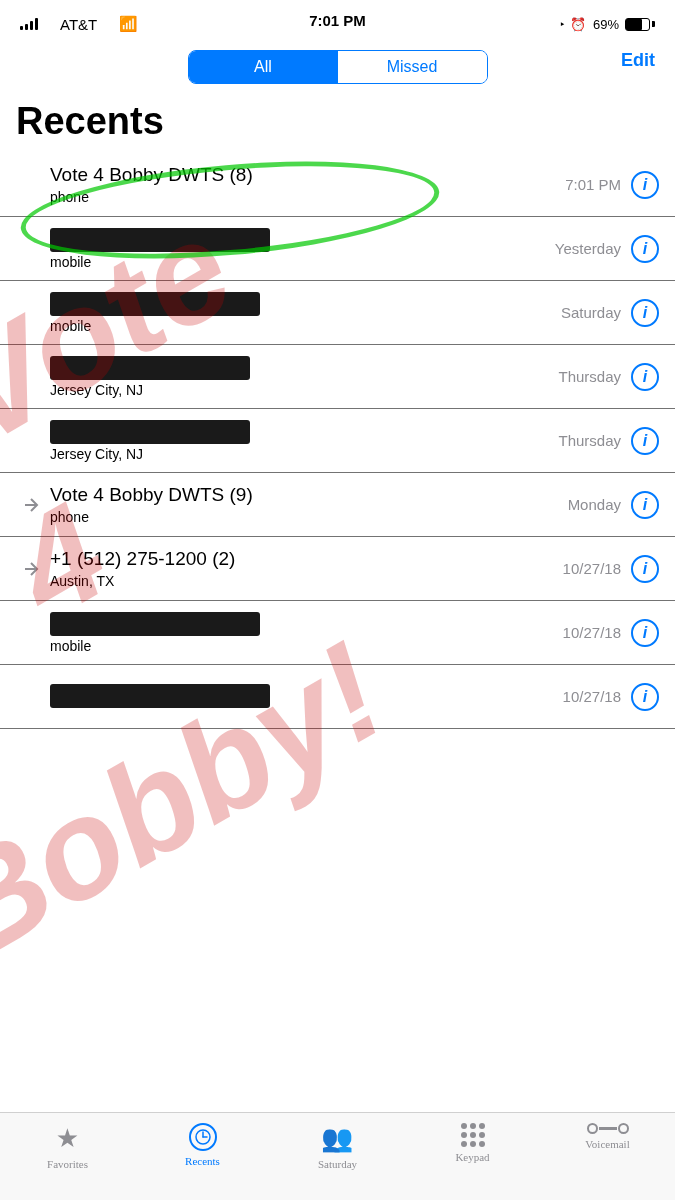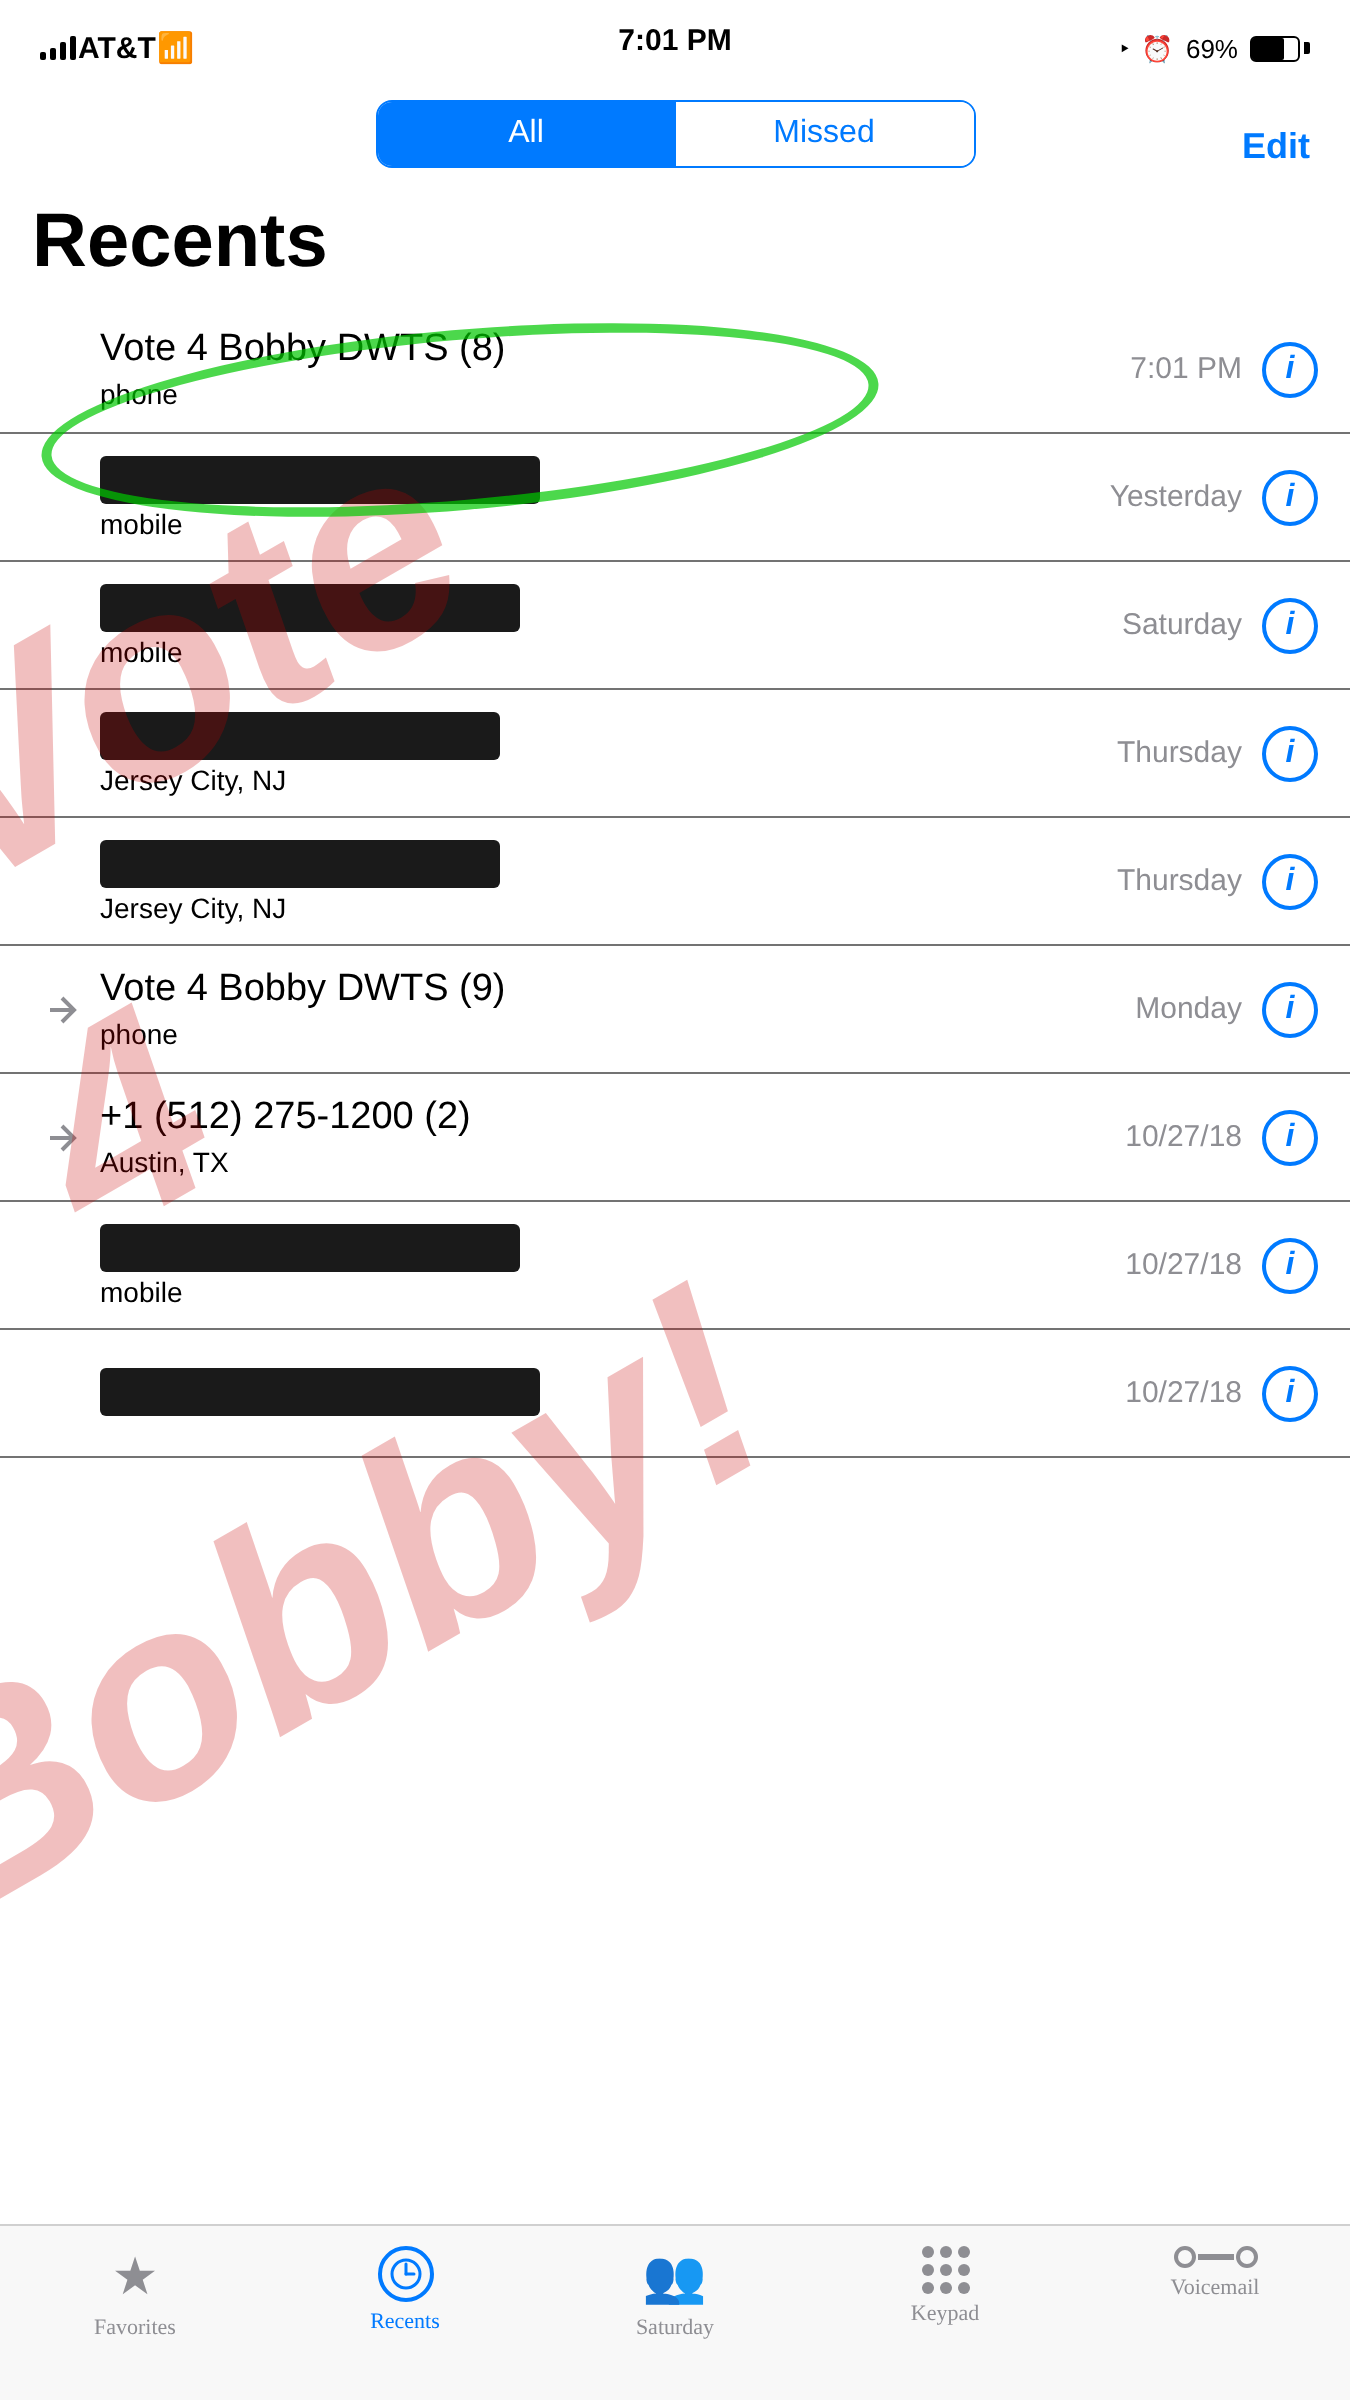--- a/index.html
+++ b/index.html
@@ -16,23 +16,23 @@
     .status-bar {
       display: flex;
       justify-content: space-between;
       align-items: center;
       padding: 10px 20px 6px 20px;
       height: 44px;
     }
     .status-left {
       display: flex;
       align-items: center;
-      gap: 1px;
+      gap: 22px;
       font-size: 15px;
-      font-weight: 700;
+      font-weight: 400;
     }
     .signal-bars {
       display: flex;
       align-items: flex-end;
       gap: 2px;
       height: 12px;
     }
     .signal-bars span {
       background: #000;
       width: 3px;
@@ -283,21 +283,21 @@
     <span>69%</span>
     <div class="battery">
       <div class="battery-body">
           <div class="battery-fill"></div>
         </div>
       <div class="battery-tip"></div>
     </div>
   </div>
 </div>
 
-<div style="position:relative; display:flex; align-items:flex-end; padding: 6px 16px 8px;">
+<div style="position:relative; display:flex; align-items:flex-start; padding: 6px 16px 8px;">
   <div style="flex:1; display:flex; justify-content:center;">
     <div class="seg-wrapper">
       <div class="seg-btn active">All</div>
       <div class="seg-btn inactive">Missed</div>
     </div>
   </div>
   <div style="position:absolute; right:20px; color:#007AFF; font-size:18px; cursor:pointer;font-weight:bold;">Edit</div>
 </div>
 
 <div class="recents-title">Recents</div>

